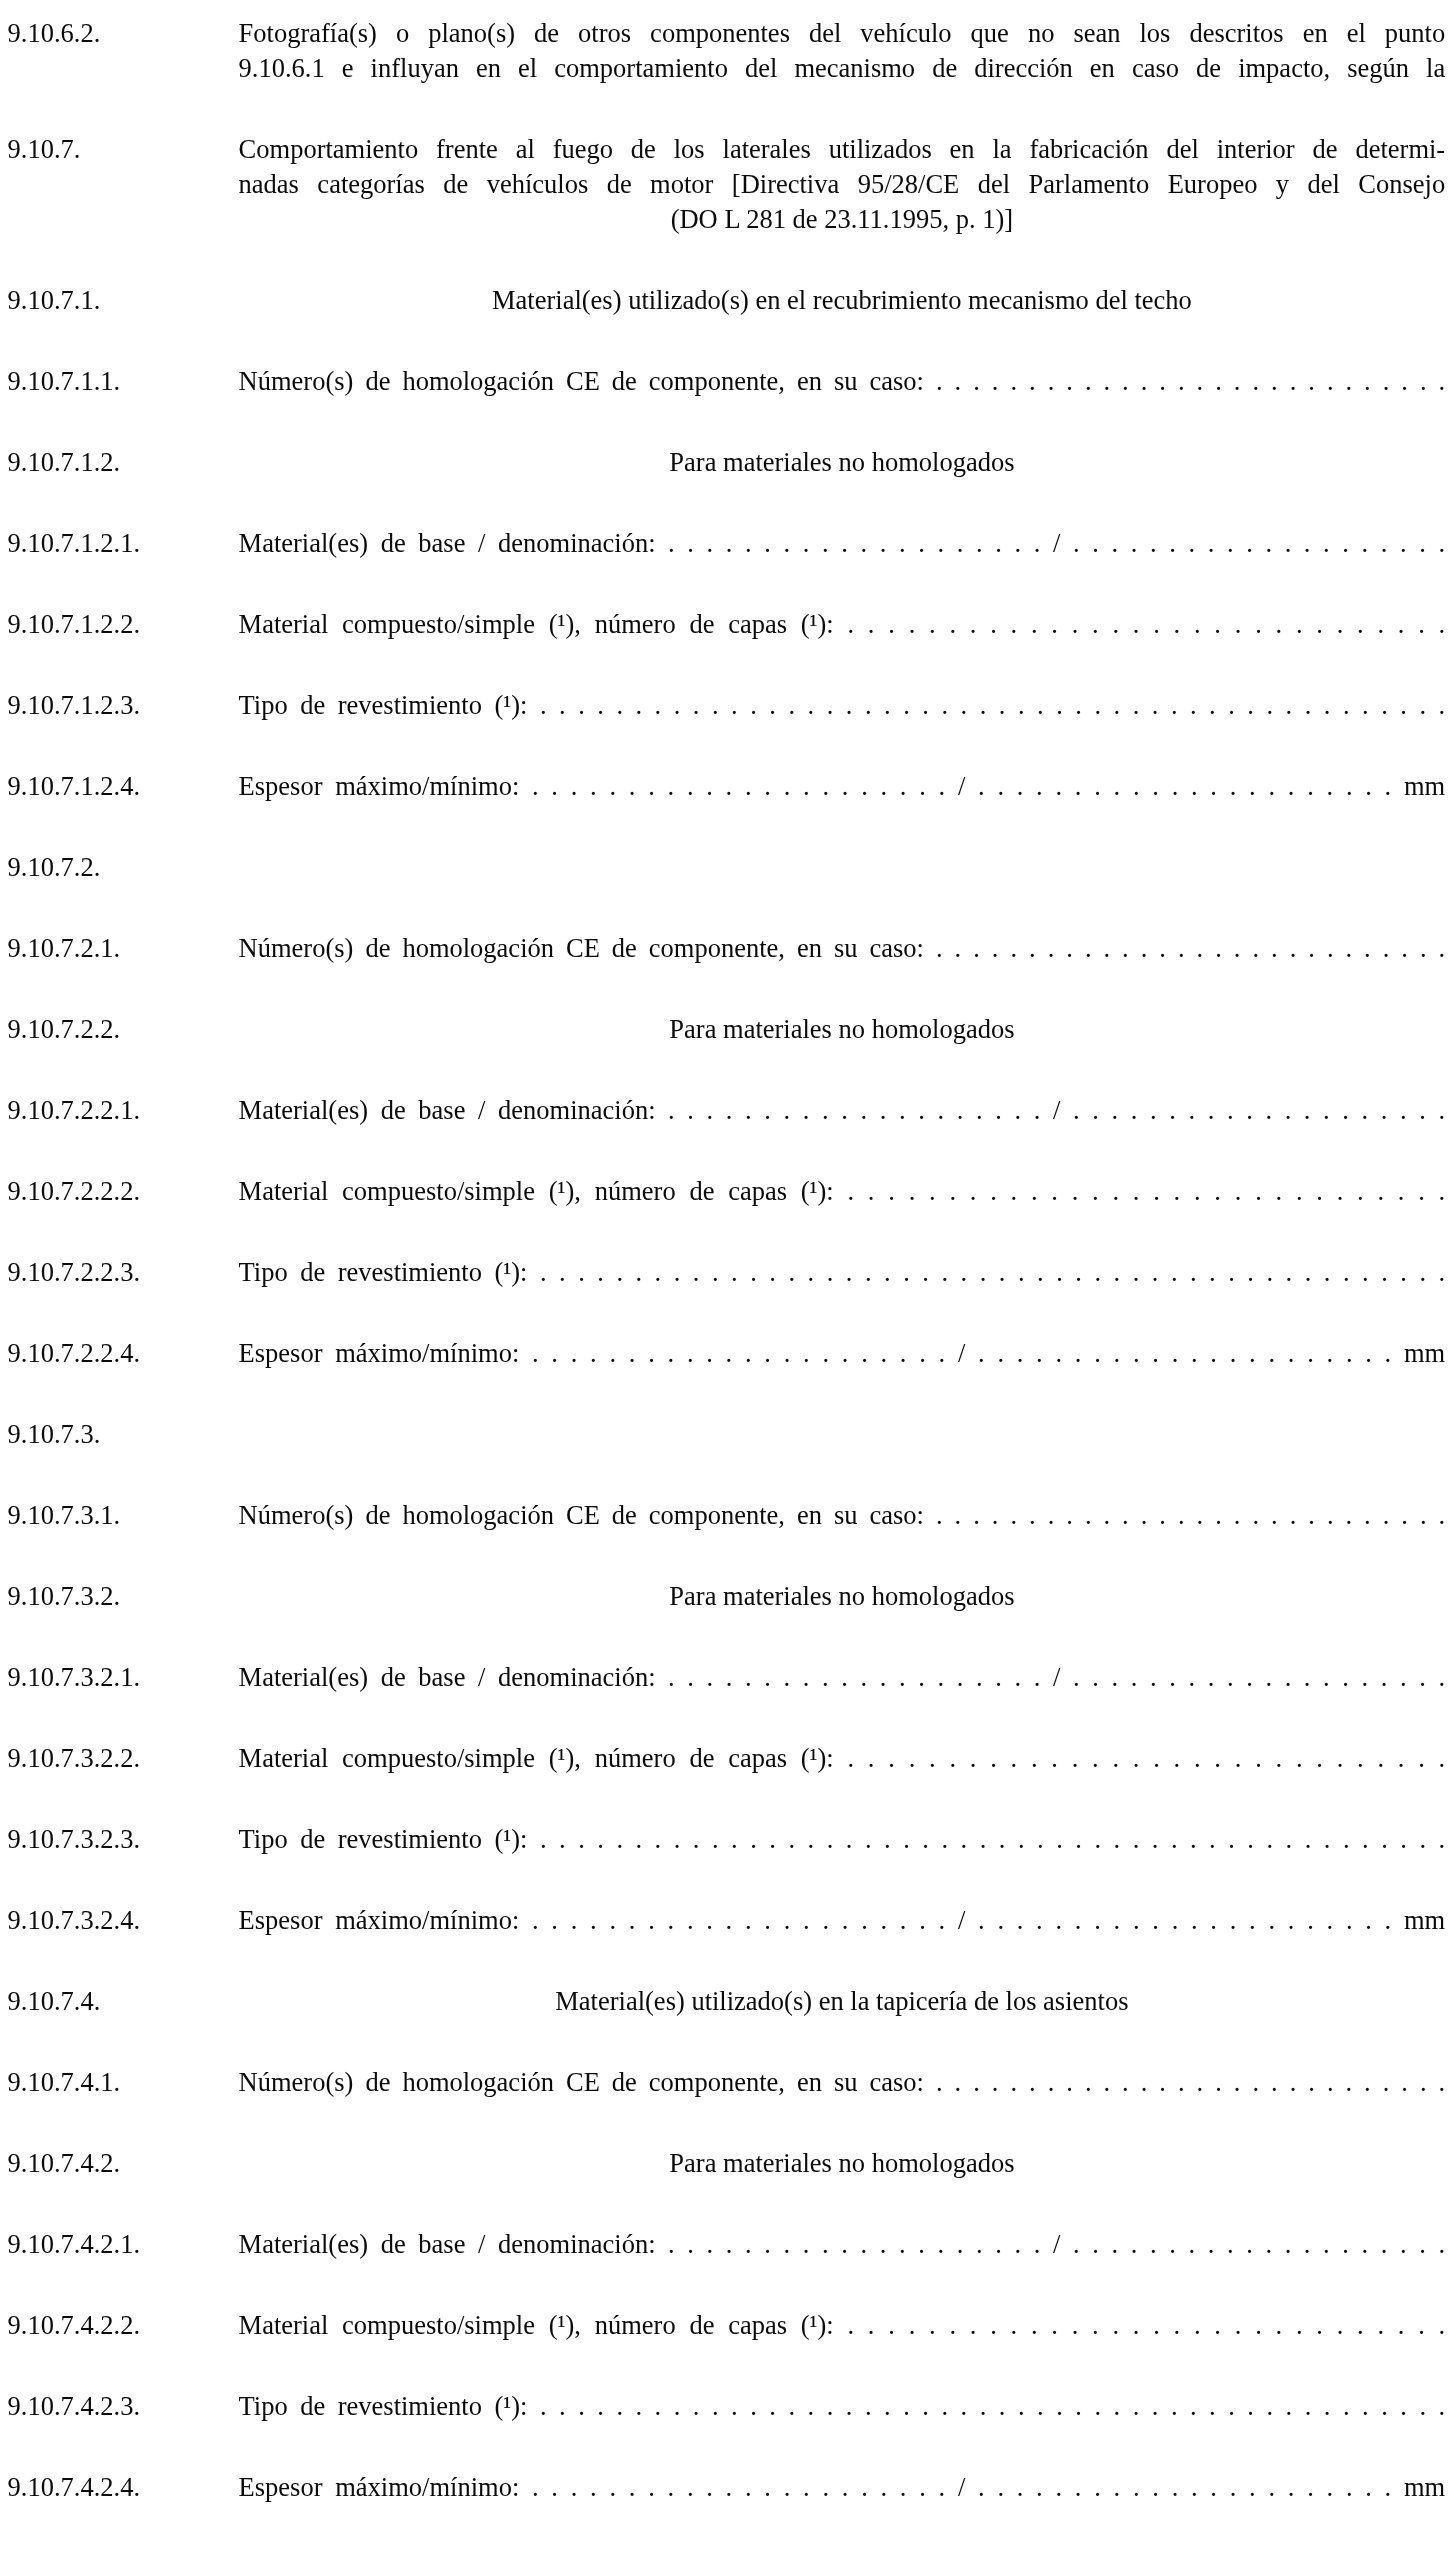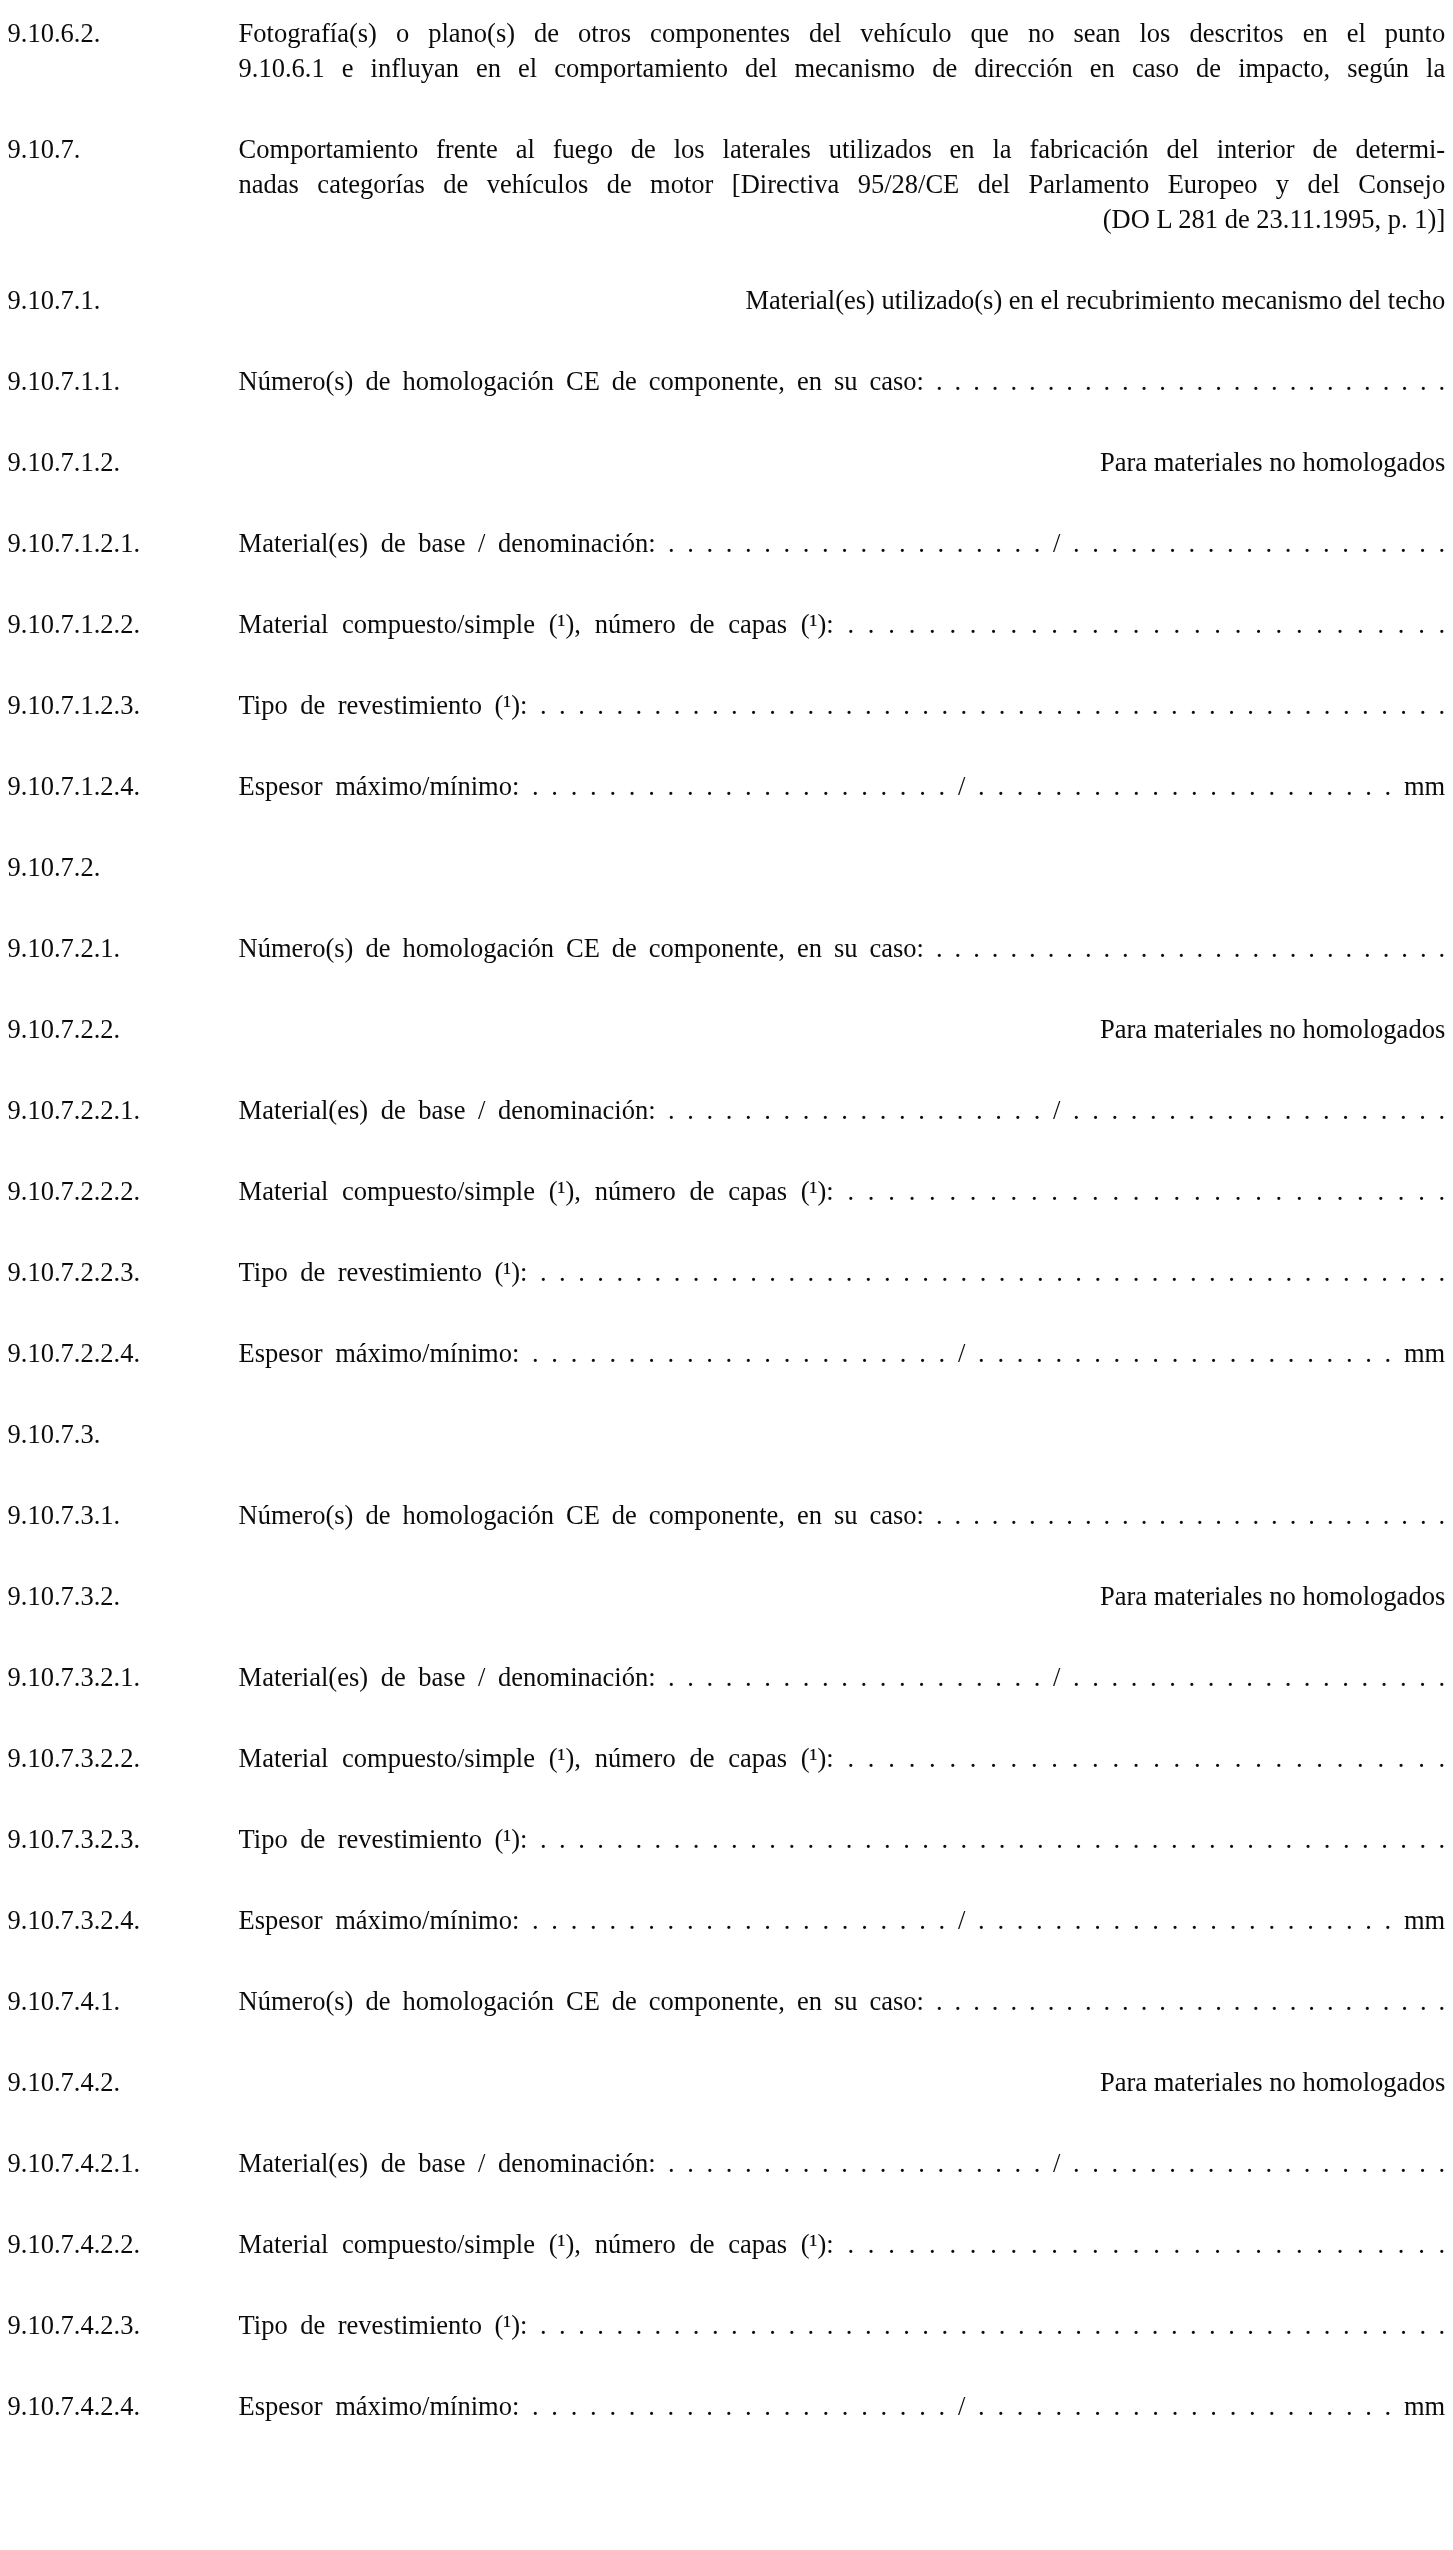--- a/index.html
+++ b/index.html
@@ -30,21 +30,21 @@
     white-space: nowrap;
   }
   .text {
     flex: 1 1 auto;
     min-width: 0;
     margin-left: 8px;
   }
   .line {
     display: block;
     line-height: 35px;
-    text-align: right;
+    text-align: center;
     white-space: normal;
   }
   .line.just {
     text-align: justify;
     text-align-last: justify;
   }
 </style>
 </head>
 <body style="background: rgb(255, 255, 255); color: rgb(11, 11, 11);">
 
@@ -179,20 +179,26 @@
           <span class="line just">Tipo de revestimiento (¹): . . . . . . . . . . . . . . . . . . . . . . . . . . . . . . . . . . . . . . . . . . . . . . . .</span>
         </div>
       </div>
       <div class="row">
         <span class="num">9.10.7.3.2.4.</span>
         <div class="text">
           <span class="line just">Espesor máximo/mínimo: . . . . . . . . . . . . . . . . . . . . . . / . . . . . . . . . . . . . . . . . . . . . . mm</span>
         </div>
       </div>
       <div class="row">
+        <span class="num">9.10.7.4.</span>
+        <div class="text">
+          <span class="line">Material(es) utilizado(s) en la tapicería de los asientos</span>
+        </div>
+      </div>
+      <div class="row">
         <span class="num">9.10.7.4.1.</span>
         <div class="text">
           <span class="line just">Número(s) de homologación CE de componente, en su caso: . . . . . . . . . . . . . . . . . . . . . . . . . . . .</span>
         </div>
       </div>
       <div class="row">
         <span class="num">9.10.7.4.2.</span>
         <div class="text">
           <span class="line">Para materiales no homologados</span>
         </div>

